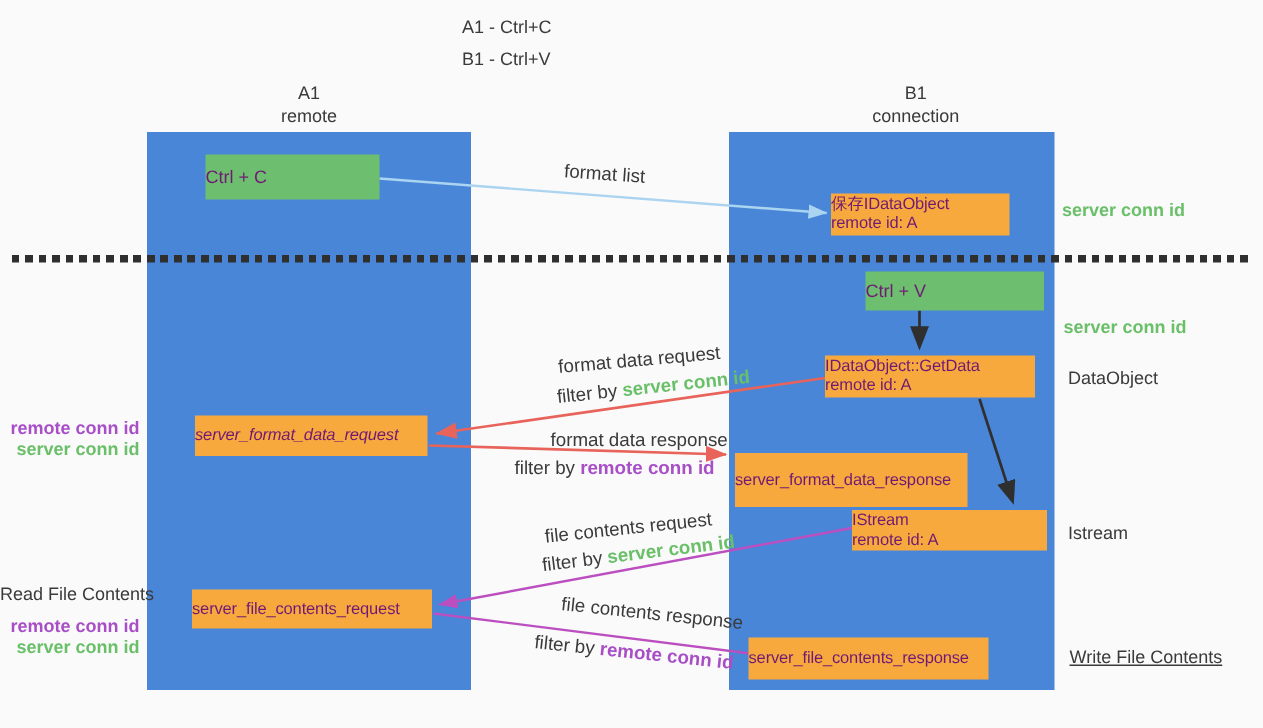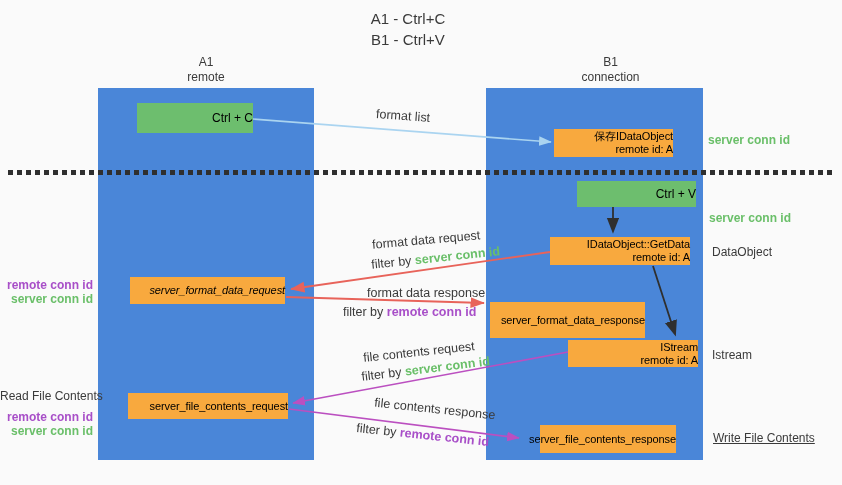--- a/index.html
+++ b/index.html
@@ -4,22 +4,22 @@
 <style>
   html,body{margin:0;padding:0;}
   body{
     width:842px;height:485px;
     font-family:"Liberation Sans","DejaVu Sans",sans-serif;
     background:var(--background,#fafafa);
     overflow:hidden;
   }
   .canvas{position:relative;width:842px;height:485px;}
 
-  .title{position:absolute;left:308px;top:8px;width:200px;text-align:center;
-    font-size:15px;line-height:21px;color:var(--text_dark,#3a3a3a);}
+  .title{position:absolute;left:308px;top:8px;width:200px;text-align:left;
+    font-size:12px;line-height:21px;color:var(--text_dark,#3a3a3a);}
 
   .lane-header{position:absolute;top:55px;text-align:center;font-size:12px;
     line-height:15px;color:var(--text_dark,#3a3a3a);}
   #lane-header-left{left:98px;width:216px;}
   #lane-header-right{left:502px;width:217px;}
 
   .lane{position:absolute;top:88px;height:372px;background:var(--lane_blue,#4a86d8);z-index:1;}
   #lane-left{left:98px;width:216px;}
   #lane-right{left:486px;width:217px;}
 
@@ -29,33 +29,33 @@
   svg.arrows{position:absolute;left:0;top:0;z-index:2;}
   .l-blue{stroke:var(--arrow_blue,#aad4f0);stroke-width:1.6;}
   .l-black{stroke:var(--arrow_black,#2f2f2f);stroke-width:1.8;}
   .l-red{stroke:var(--arrow_red,#e8635a);stroke-width:1.8;}
   .l-mag{stroke:var(--arrow_magenta,#bb4fc0);stroke-width:1.6;}
   #mh-blue path{fill:var(--arrow_blue,#aad4f0);}
   #mh-black path{fill:var(--arrow_black,#2f2f2f);}
   #mh-red path{fill:var(--arrow_red,#e8635a);}
   #mh-mag path{fill:var(--arrow_magenta,#bb4fc0);}
 
-  .box{position:absolute;display:flex;flex-direction:column;align-items:flex-end;
-    justify-content:center;color:#000000;z-index:3;text-align:center;white-space:nowrap;}
+  .box{position:absolute;display:flex;flex-direction:column;align-items:flex-start;
+    justify-content:center;color:#701a75;z-index:3;text-align:center;white-space:nowrap;}
   .box.green{background:var(--box_green,#6dbe6e);font-size:12px;}
   .box.orange{background:var(--box_orange,#f8a93e);font-size:11px;line-height:13px;letter-spacing:-0.1px;}
   #box-ctrl-c{left:137px;top:103px;width:116px;height:30px;}
   #box-save{left:554px;top:129px;width:119px;height:28px;}
   #box-ctrl-v{left:553px;top:181px;width:119px;height:26px;margin-left:24px;}
   #box-getdata{left:550px;top:237px;width:140px;height:28px;}
   #box-fmt-req{left:130px;top:277px;width:155px;height:27px;font-style:italic;}
   #box-fmt-resp{left:490px;top:288px;width:155px;height:36px;margin-top:14px;}
   #box-istream{left:568px;top:340px;width:130px;height:27px;}
   #box-file-req{left:128px;top:393px;width:160px;height:26px;}
-  #box-file-resp{left:540px;top:425px;width:136px;height:28px;}
+  #box-file-resp{left:499px;top:425px;width:160px;height:28px;}
 
   .lbl{position:absolute;font-size:12px;white-space:nowrap;z-index:4;color:var(--text_dark,#3a3a3a);}
   .k-green{color:var(--text_green,#6abf69);font-weight:bold;}
   .k-purple{color:var(--text_purple,#a84fc8);font-weight:bold;}
   #sl-server-top{left:708px;top:133px;}
   #sl-server-mid{left:709px;top:211px;}
   #sl-dataobject{left:712px;top:245px;}
   #sl-istream{left:712px;top:348px;}
   #sl-write{left:713px;top:431px;text-decoration:underline;}
   .left-cluster{position:absolute;left:0;width:93px;text-align:right;z-index:4;

